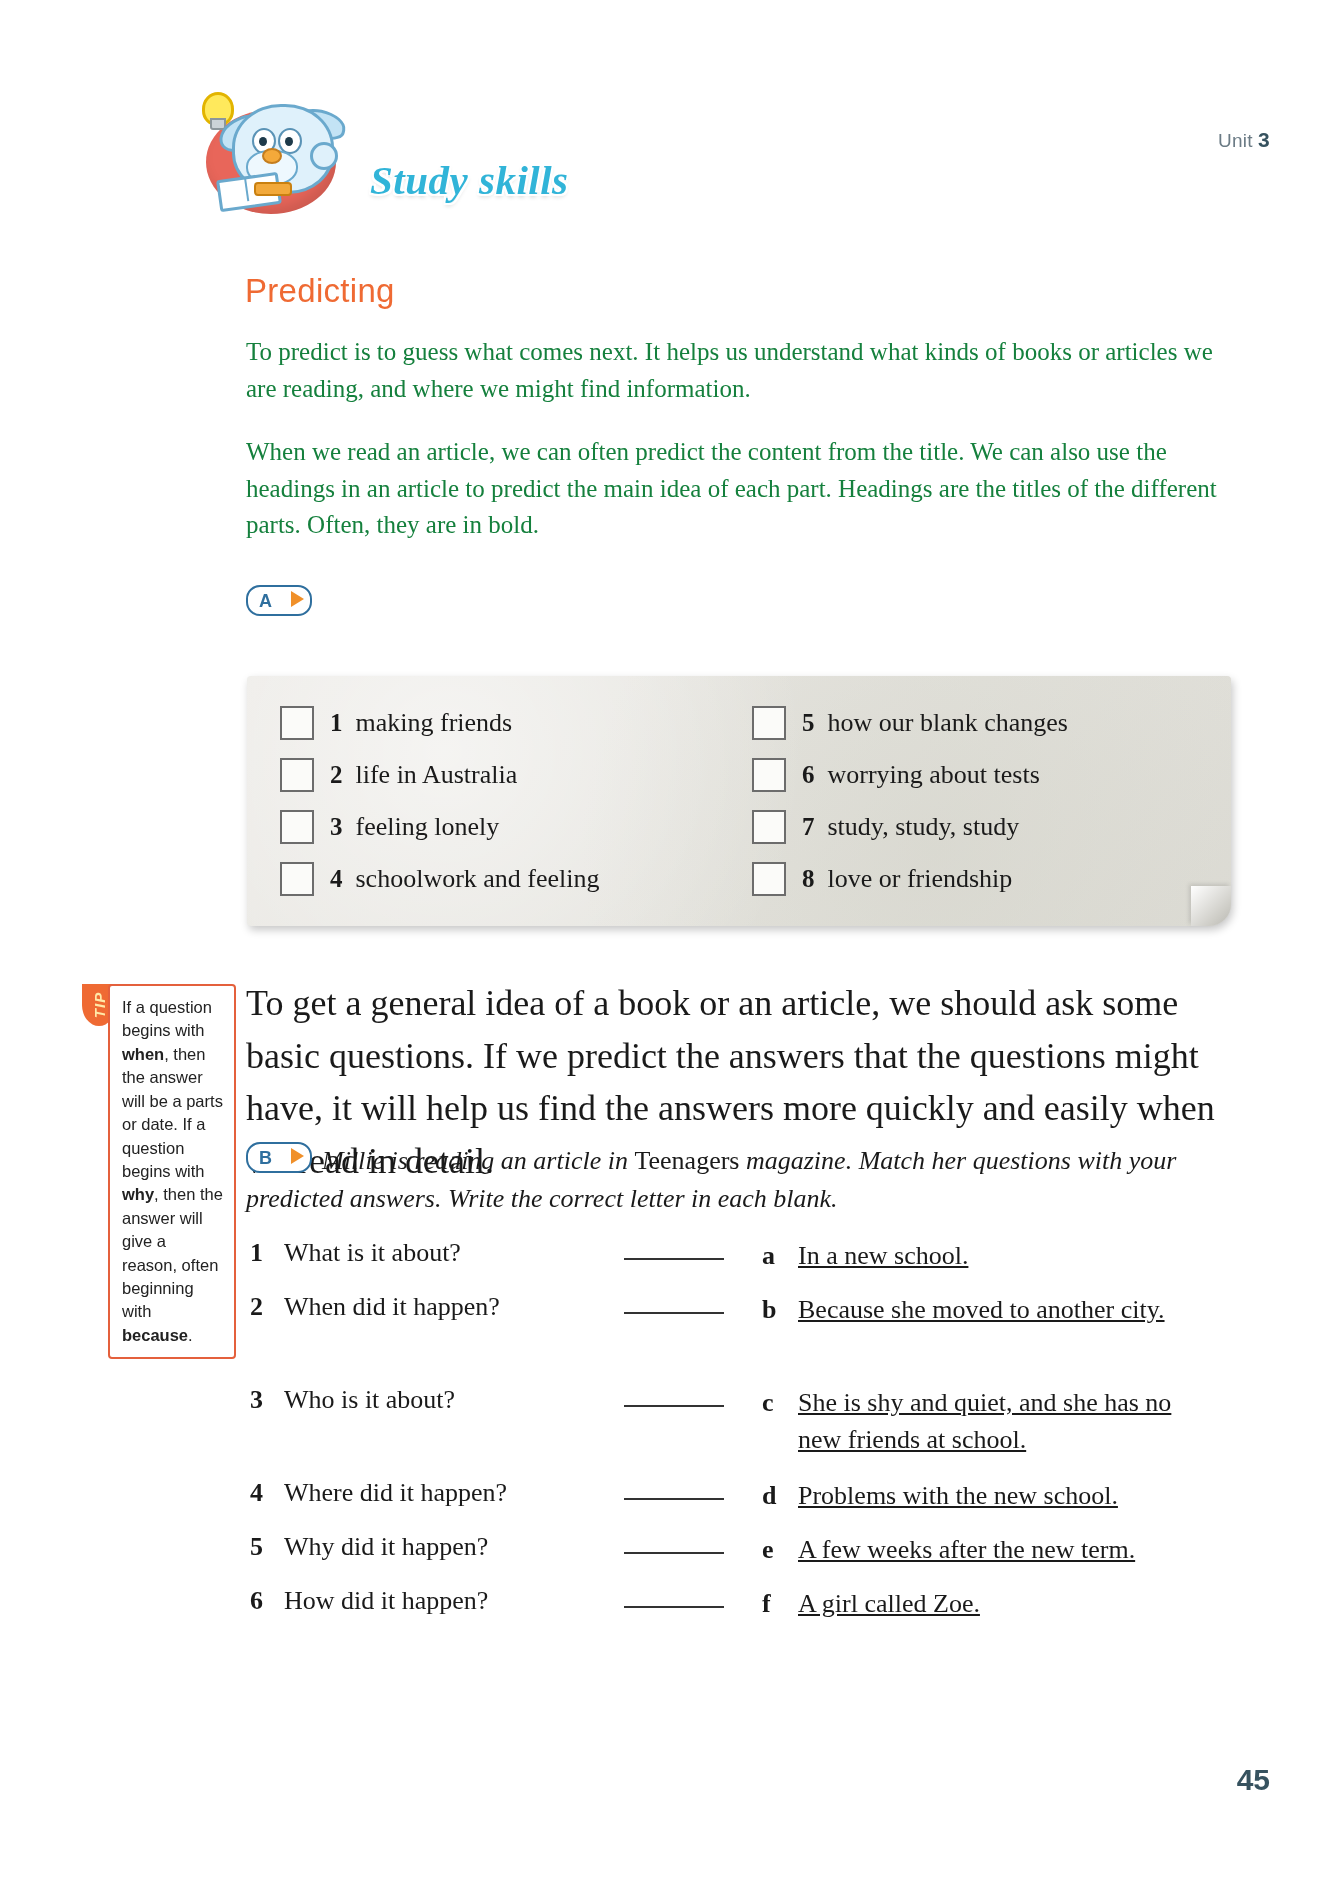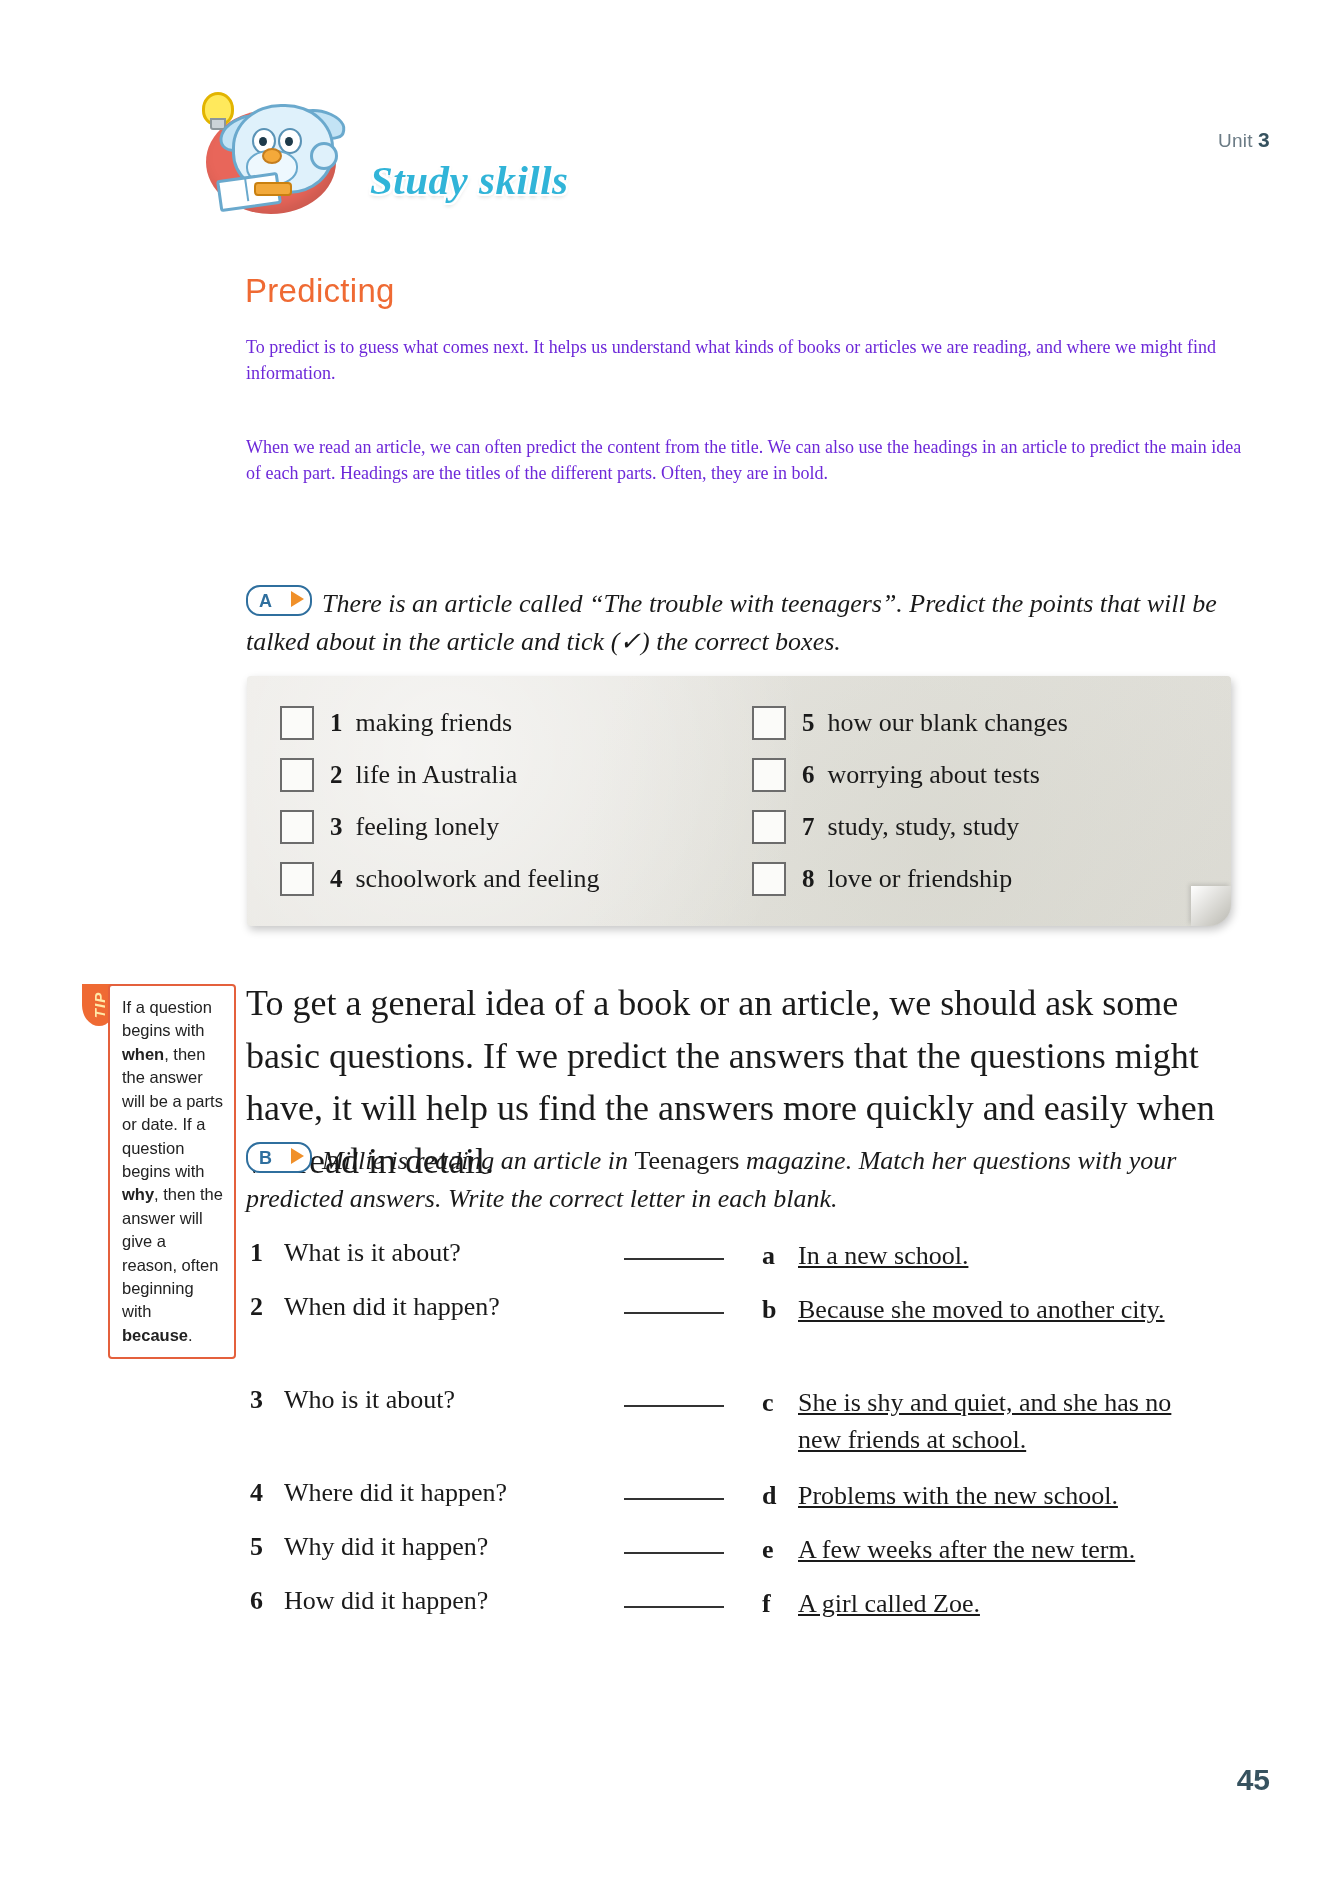--- a/index.html
+++ b/index.html
@@ -211,23 +211,23 @@
     top: 272px;
     font-family: "Liberation Sans", sans-serif;
     font-size: 33px;
     color: #ef6a33;
     font-weight: normal;
     letter-spacing: 0.3px;
   }
 
   .para {
     position: absolute;
-    font-size: 18px;
+    font-size: 25px;
     line-height: 1.46;
-    color: #6d28d9;
+    color: #15803d;
     width: 1000px;
   }
   #para-1 { left: 246px; top: 334px; }
   #para-2 { left: 246px; top: 434px; }
 
   
   #task-a-head {
     position: absolute;
     left: 246px;
     top: 585px;
@@ -449,21 +449,21 @@
 
 <div id="section-title">Predicting</div>
 
 <div class="para" id="para-1">To predict is to guess what comes next. It helps us understand what kinds of books or articles we are reading, and where we might find information.</div>
 <div class="para" id="para-2">When we read an article, we can often predict the content from the title. We can also use the headings in an article to predict the main idea of each part. Headings are the titles of the different parts. Often, they are in bold.</div>
 
 <div id="task-a-head">
   <span class="task-badge">
     <span class="letter">A</span>
     <span class="arrow"></span>
-  </span><span>There is an article called “The trouble with teenagers”. Predict the points that will be talked about in the article and tick (✓) the correct boxes.</span>
+  </span>
 </div>
 
 <div id="checkbox-panel">
 
   <div class="cb-item" style="left:33px; top:30px;">
     <span class="cb-box"></span>
     <span class="cb-num">1</span>
     <span>making friends</span>
   </div>
 

